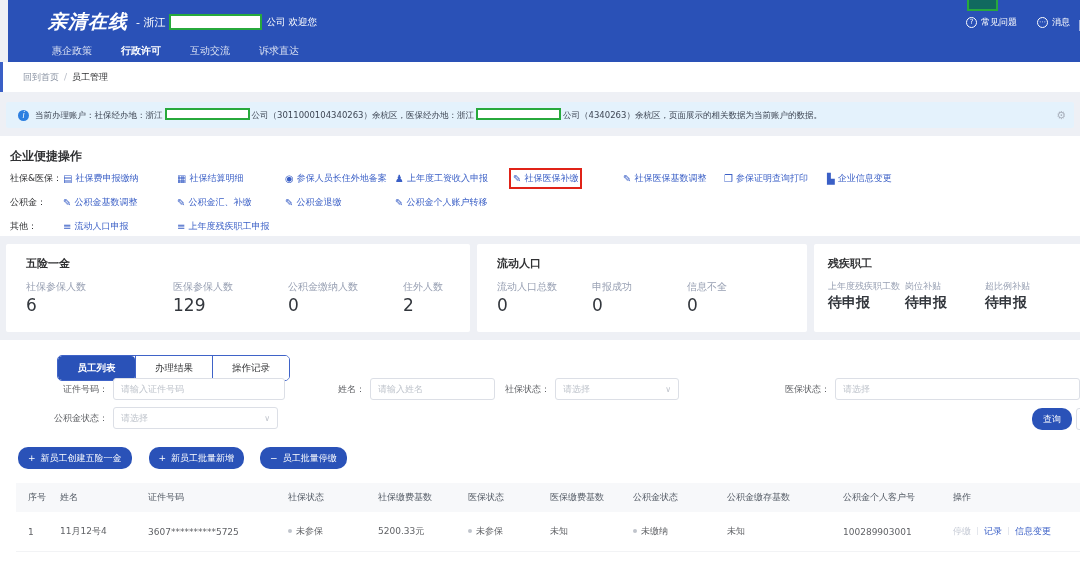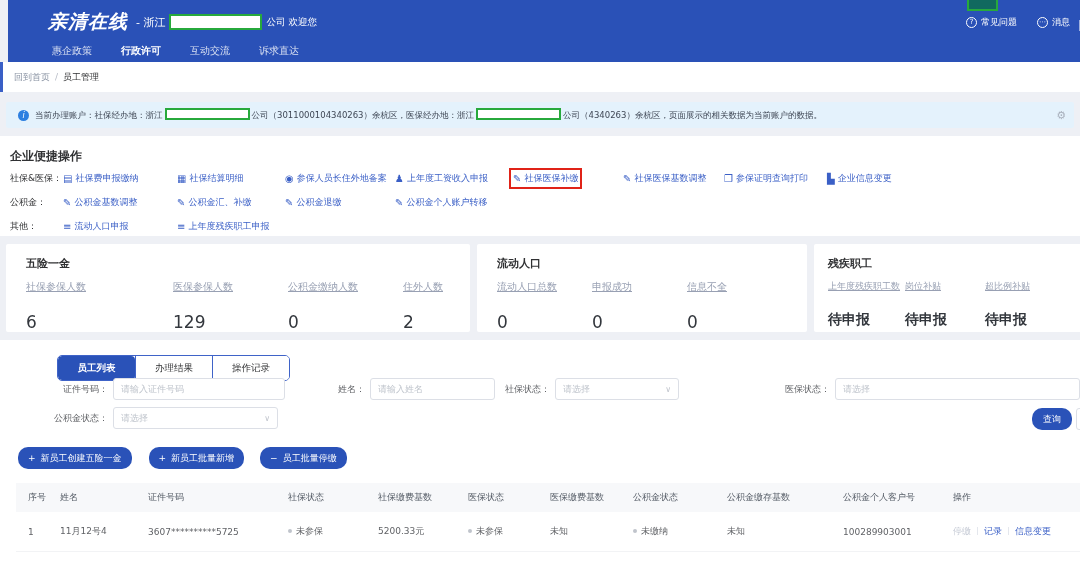--- a/index.html
+++ b/index.html
@@ -22,21 +22,21 @@
   .mini-redact { position:absolute; left:935px; top:-3px; width:31px; height:14px;
                  background:#11695f; border:2px solid #27a93c; }
   .edge-sliver { position:absolute; right:0; top:20px; width:5px; height:11px; background:rgba(255,255,255,.55); }
   .nav { display:flex; gap:29px; padding-left:20px; margin-top:9px; }
   .nav-item { font-size:10px; color:rgba(255,255,255,.82); padding-bottom:8px; position:relative; cursor:pointer; }
   .nav-item.active { color:#fff; font-weight:bold; }
   .nav-item.active::after { content:""; position:absolute; left:0; right:0; bottom:0; height:3px; background:#fff; }
 
   
   .crumb { position:absolute; left:0; top:62px; width:1080px; height:30px; background:#fff;
-           display:flex; align-items:center; padding-left:14px; }
+           display:flex; align-items:center; padding-left:23px; }
   .crumb::before { content:""; position:absolute; left:0; top:0; width:3px; height:30px; background:#3a5fc6; }
   .crumb-back { color:#8a93a3; cursor:pointer; }
   .crumb-sep { color:#b7bcc6; margin:0 5px; }
   .crumb-cur { color:#303133; }
 
   
   .notice { position:absolute; left:6px; top:102px; width:1068px; height:26px; background:#e4f2fc;
             border-radius:2px; display:flex; align-items:center; padding:0 24px 0 12px; color:#3e4654; font-size:8.5px; }
   .info-dot { width:11px; height:11px; border-radius:50%; background:#2d7fe0; color:#fff; font-size:8px;
               font-style:italic; line-height:11px; text-align:center; flex:0 0 auto; margin-right:6px; }
@@ -53,21 +53,21 @@
   .qa-item { justify-self:start; display:flex; align-items:center; gap:3px; color:#3a5fc6; cursor:pointer; white-space:nowrap; }
   .qa-item .ic { font-size:10px; line-height:1; }
   .qa-item.hot { outline:2px solid #e02318; outline-offset:2px; }
 
   
   .stats { position:absolute; left:0; top:244px; width:1086px; height:88px; display:flex; gap:7px; padding:0 0 0 6px; }
   .card { background:#fff; border-radius:2px; padding:12px 0 0 20px; }
   .card1 { width:464px; } .card2 { width:330px; } .card3 { flex:1; padding-left:14px; }
   .card-title { font-size:11px; font-weight:bold; margin-bottom:9px; }
   .metrics { display:flex; }
-  .metric .m-label { color:#98a0b3; font-size:10px; margin-bottom:18px;text-decoration:underline; }
+  .metric .m-label { color:#98a0b3; font-size:10px; margin-bottom:1px; }
   .card3 .metric .m-label { font-size:9px; }
   .metric .m-value { color:#33373d; font-size:17px; }
   .metric .m-value.txt { font-size:14px; font-weight:600; }
   .card1 .metric:nth-child(1){width:147px}.card1 .metric:nth-child(2){width:115px}.card1 .metric:nth-child(3){width:115px}
   .card2 .metric{width:95px}
   .card3 .metric:nth-child(1){width:77px}.card3 .metric:nth-child(2){width:80px}
 
   
   .panel { position:absolute; left:0; top:340px; width:1080px; height:226px; background:#fff; overflow:hidden; }
   .tabs { position:absolute; left:57px; top:15px; display:flex; border:1px solid #3f63c8; border-radius:5px; overflow:hidden; }

